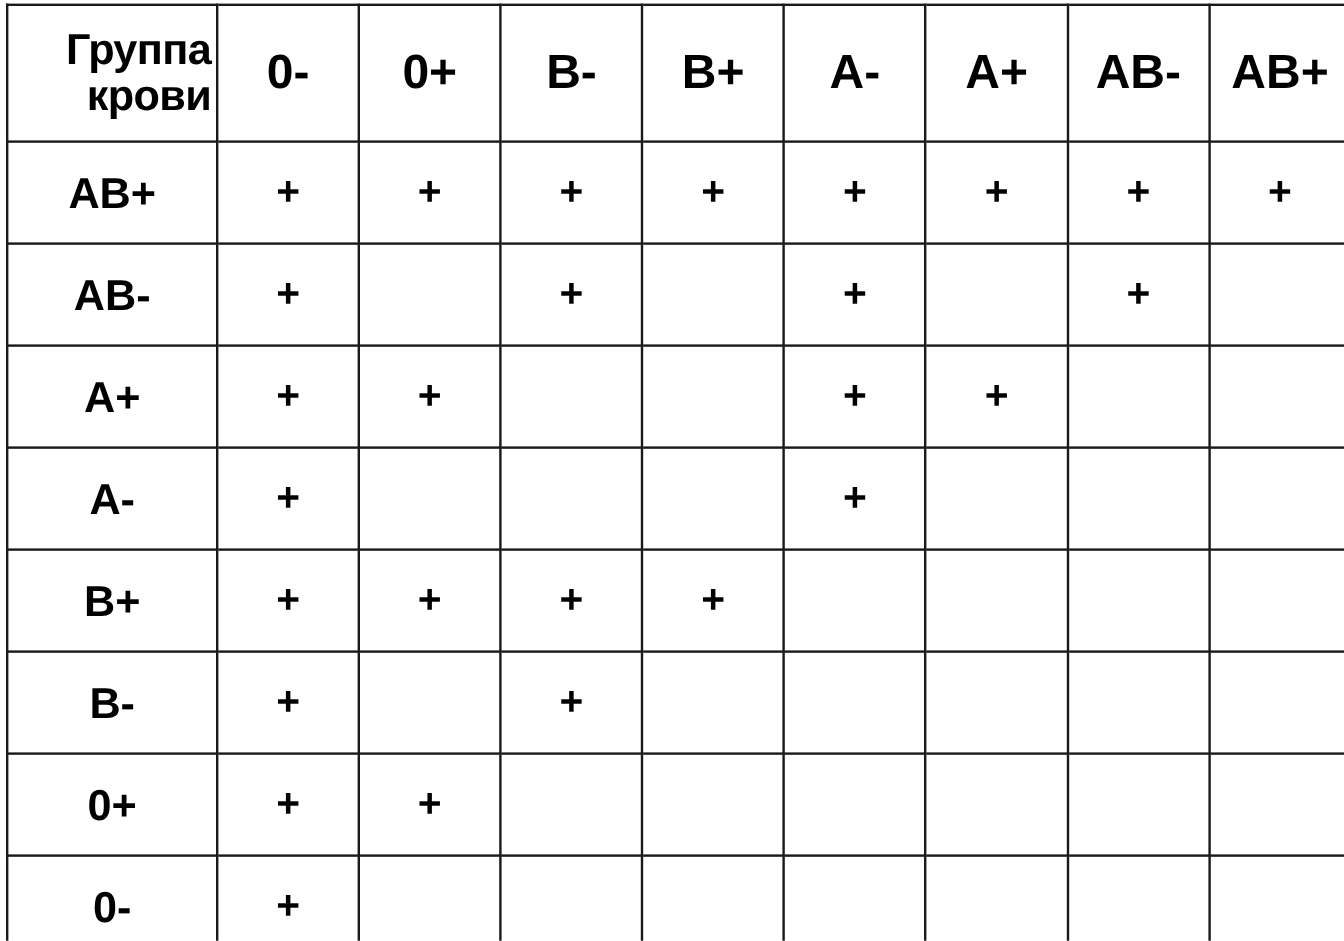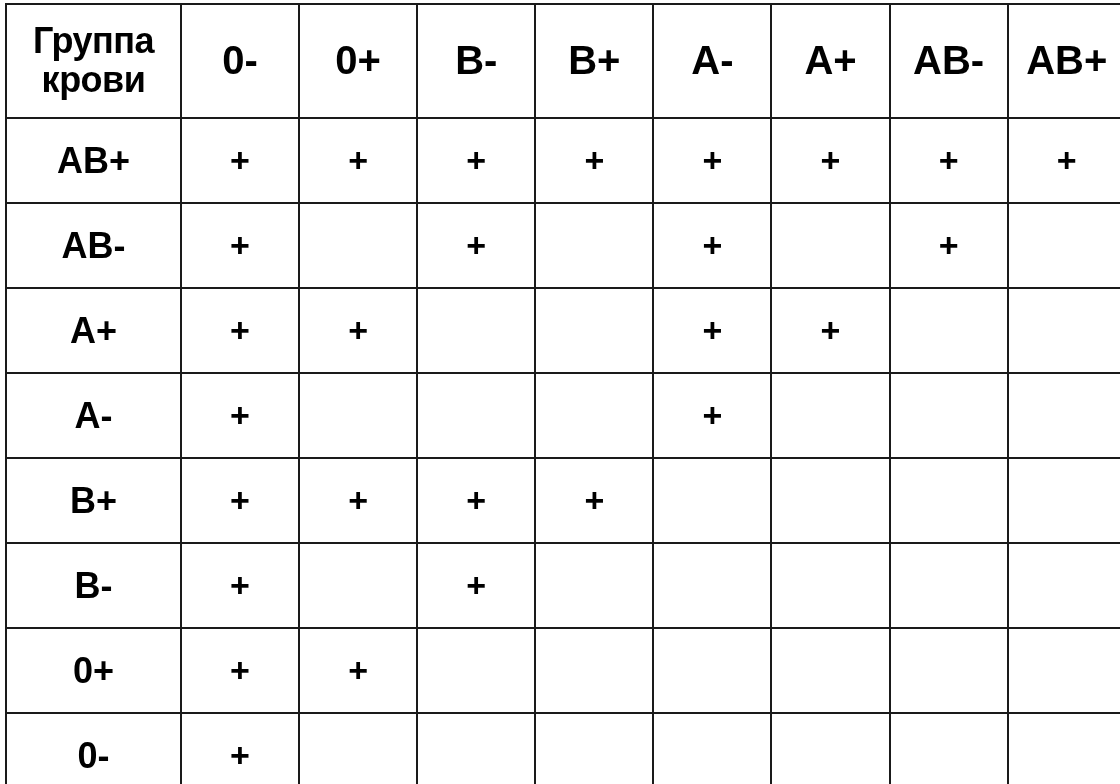--- a/index.html
+++ b/index.html
@@ -43,20 +43,21 @@
     background: #dcdcdc;
     font-weight: bold;
     font-size: 40px;
     height: 112px;
     line-height: 1.08;
   }
   thead th.corner {
     font-size: 36px;
     letter-spacing: -0.5px;
     padding: 0 4px;
+    text-align: right;
   }
   thead th.corner .l1,
   thead th.corner .l2 {
     display: block;
   }
 
   
   col.c-label { width: 175px; }
   col.c-type  { width: 118.1px; }
 

